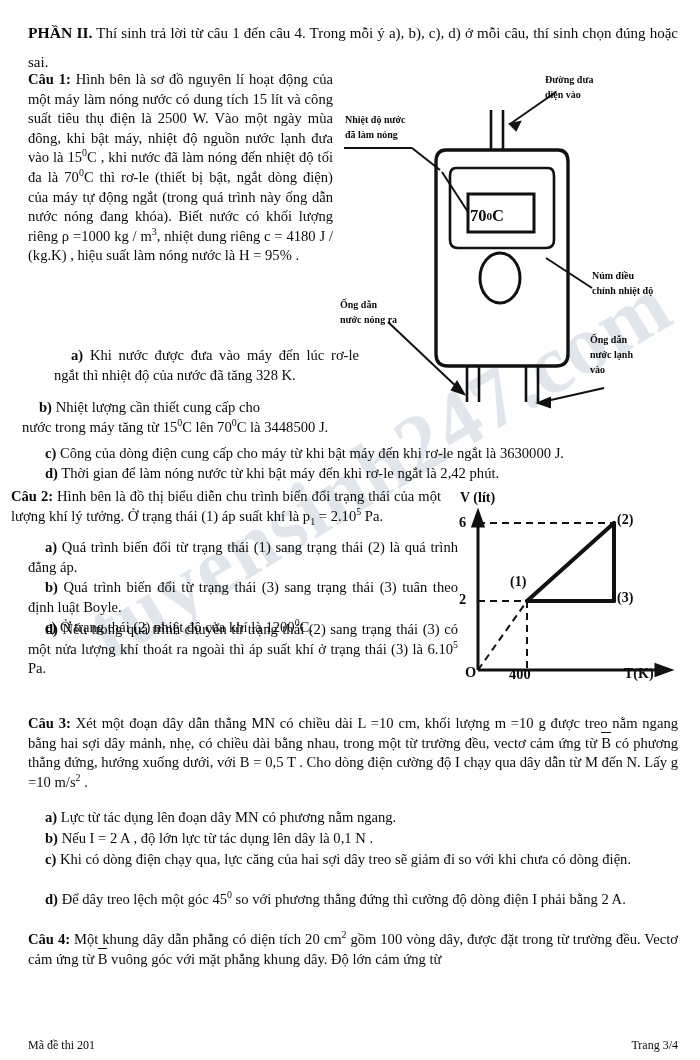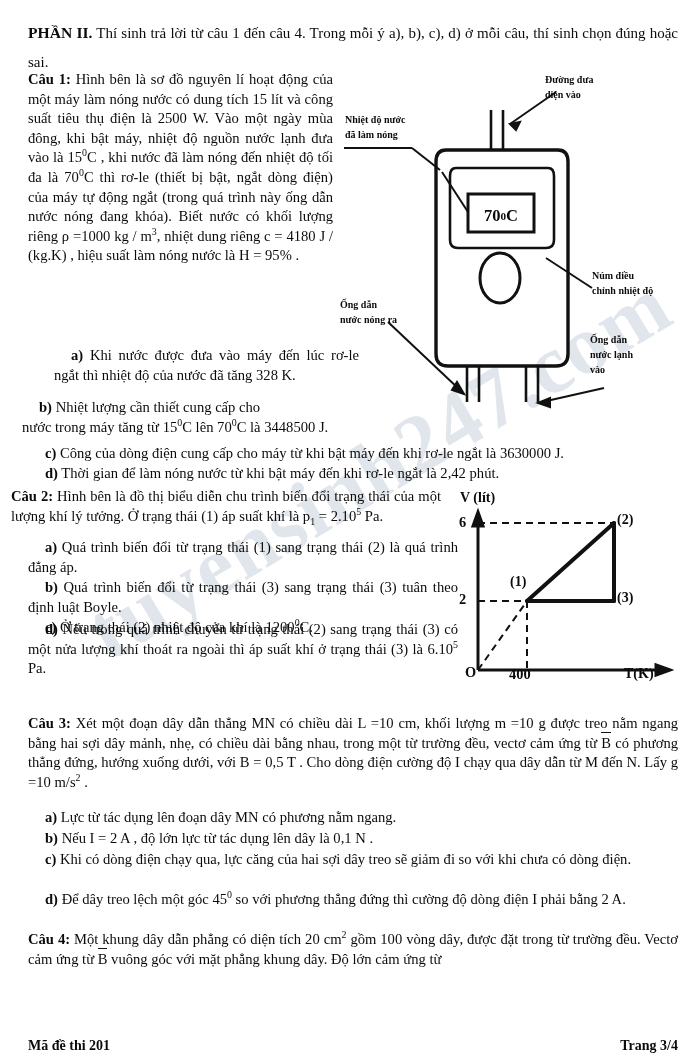--- a/index.html
+++ b/index.html
@@ -95,22 +95,22 @@
   #c3-c    { left: 28px; top: 850px; width: 650px; }
   #c3-d    { left: 28px; top: 890px; width: 650px; }
 
   
   #c4-head { left: 28px; top: 930px; width: 650px; }
 
   
   .footer {
     position: absolute;
     top: 1038px;
-    font-size: 14px;
-    font-weight: 700;
+    font-size: 12px;
+    font-weight: 400;
   }
   #f-left  { left: 28px; }
   #f-right { right: 22px; }
 
   
   #fig-heater {
     position: absolute;
     left: 340px; top: 72px;
     width: 348px; height: 350px;
     z-index: 10;
@@ -125,21 +125,21 @@
   }
   #lbl-dien   { left: 205px; top: 0px;   text-align: left; }
   #lbl-nhietdo{ left: 5px;  top: 40px;  text-align: left; }
   #lbl-num    { left: 252px; top: 196px; text-align: left; }
   #lbl-nongra { left: 0px;  top: 225px; text-align: left; }
   #lbl-lanhvao{ left: 250px; top: 260px; text-align: left; }
   #disp-temp {
     position: absolute;
     left: 130px; top: 124px;
     width: 62px; height: 40px;
-    display: flex; align-items: center; justify-content: center;
+    display: flex; align-items: center; justify-content: flex-start;
     font-size: 16.5px; font-weight: 700;
   }
 
   
   #fig-graph {
     position: absolute;
     left: 452px; top: 490px;
     width: 236px; height: 205px;
     z-index: 10;
   }

